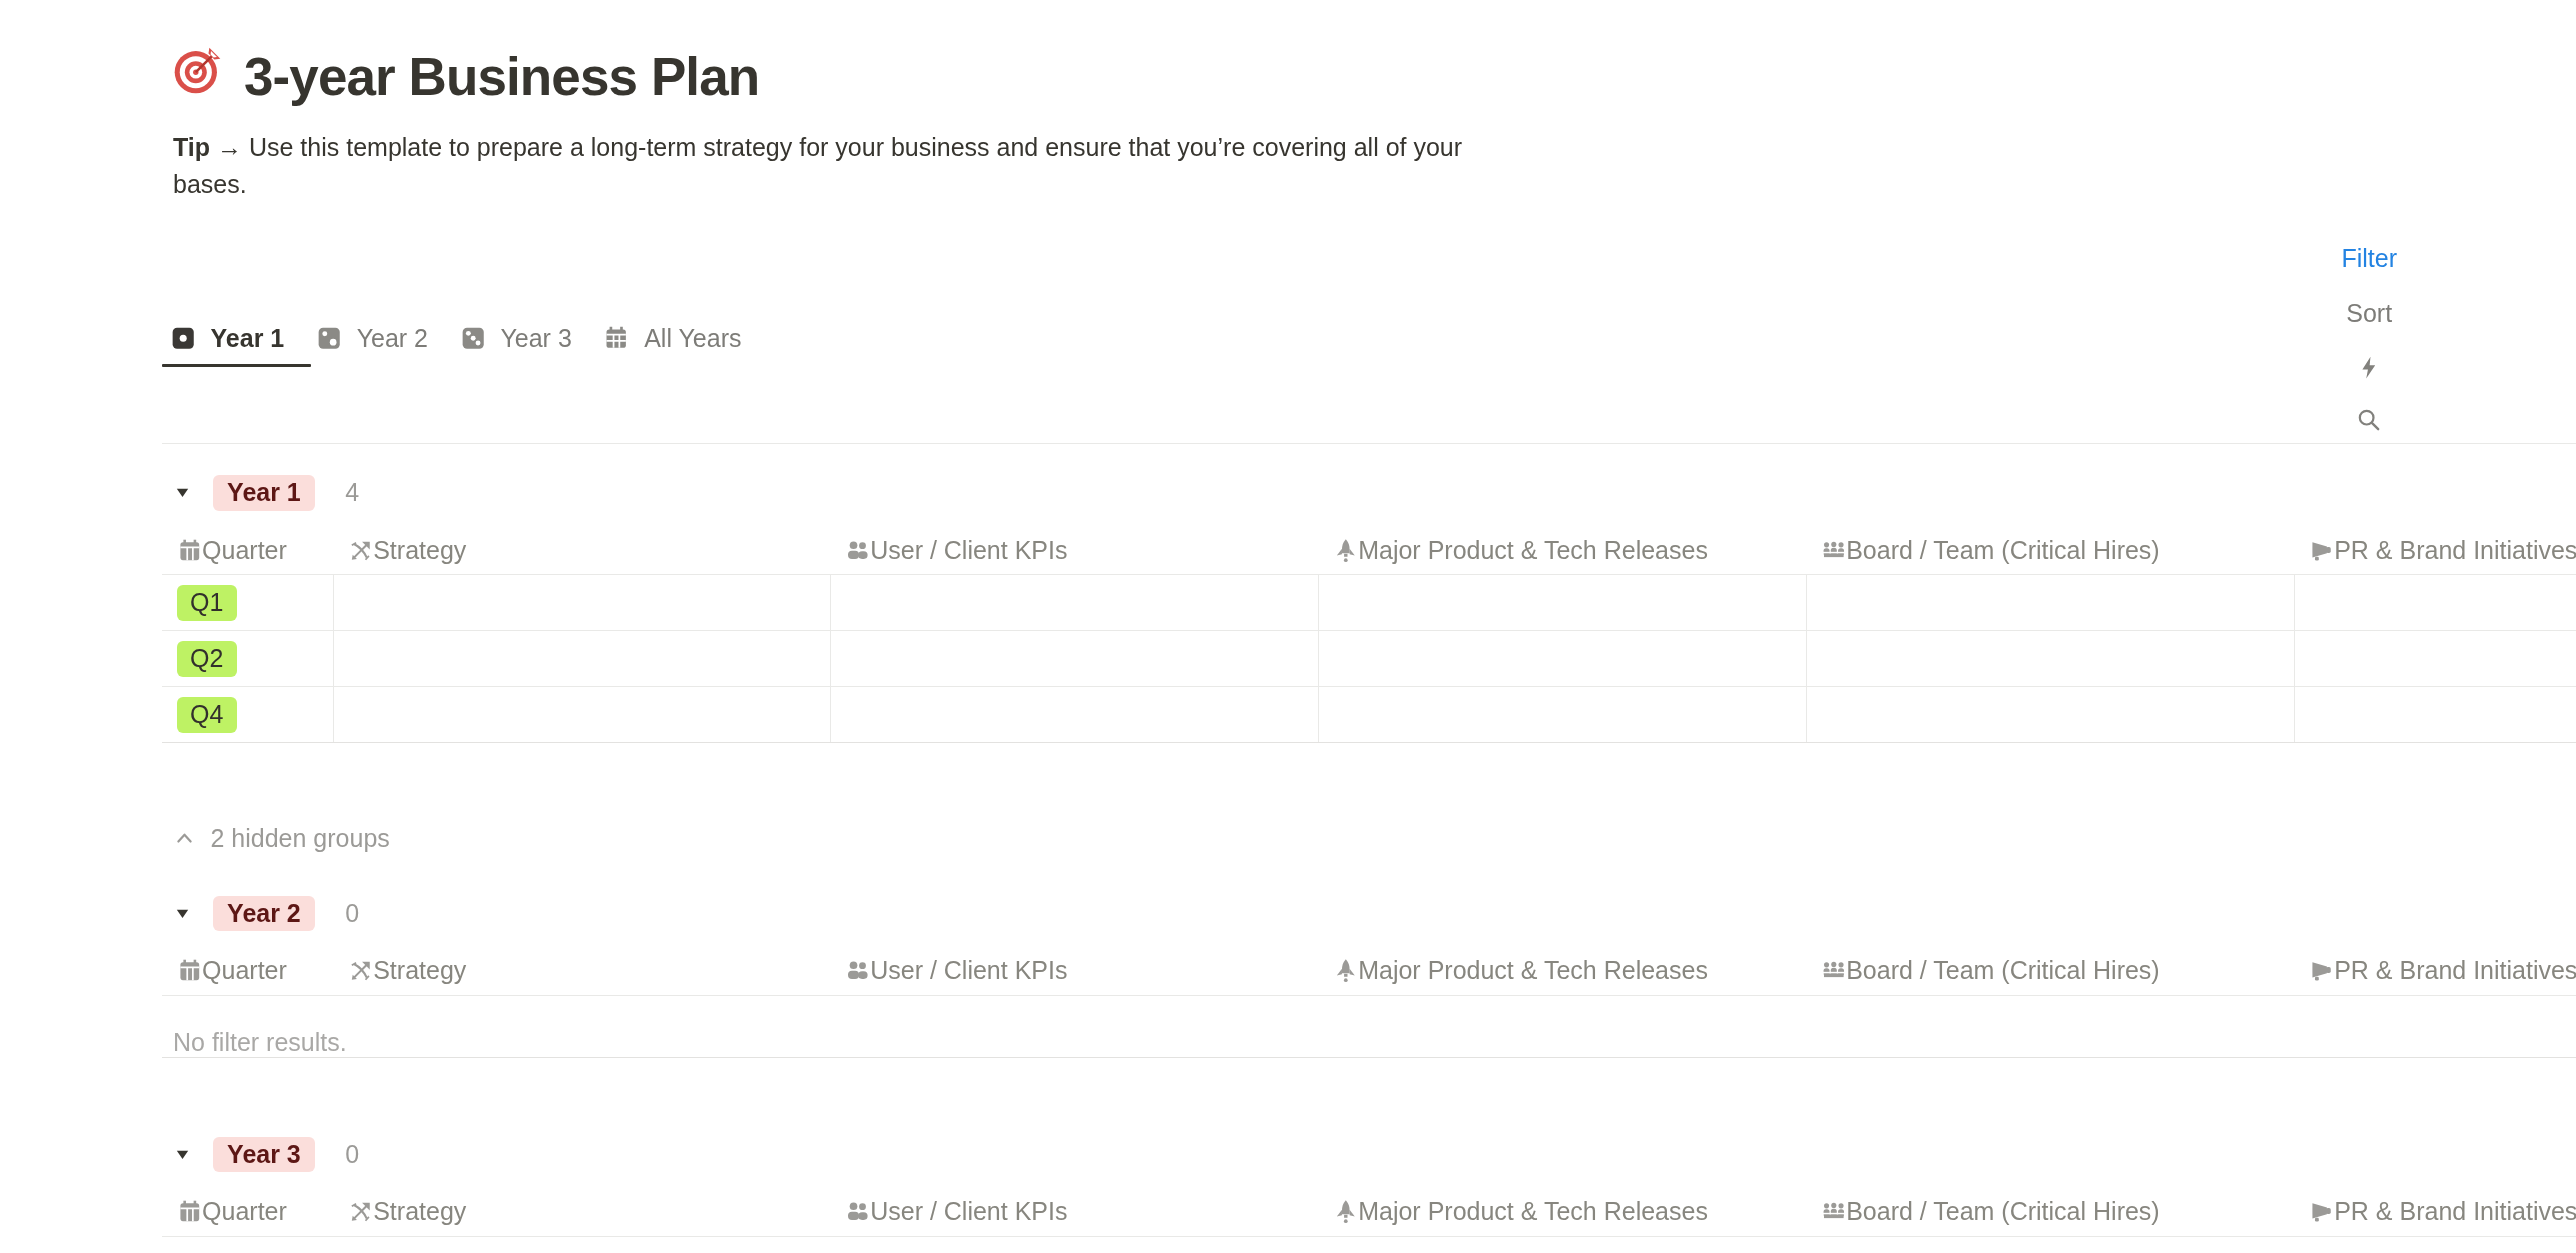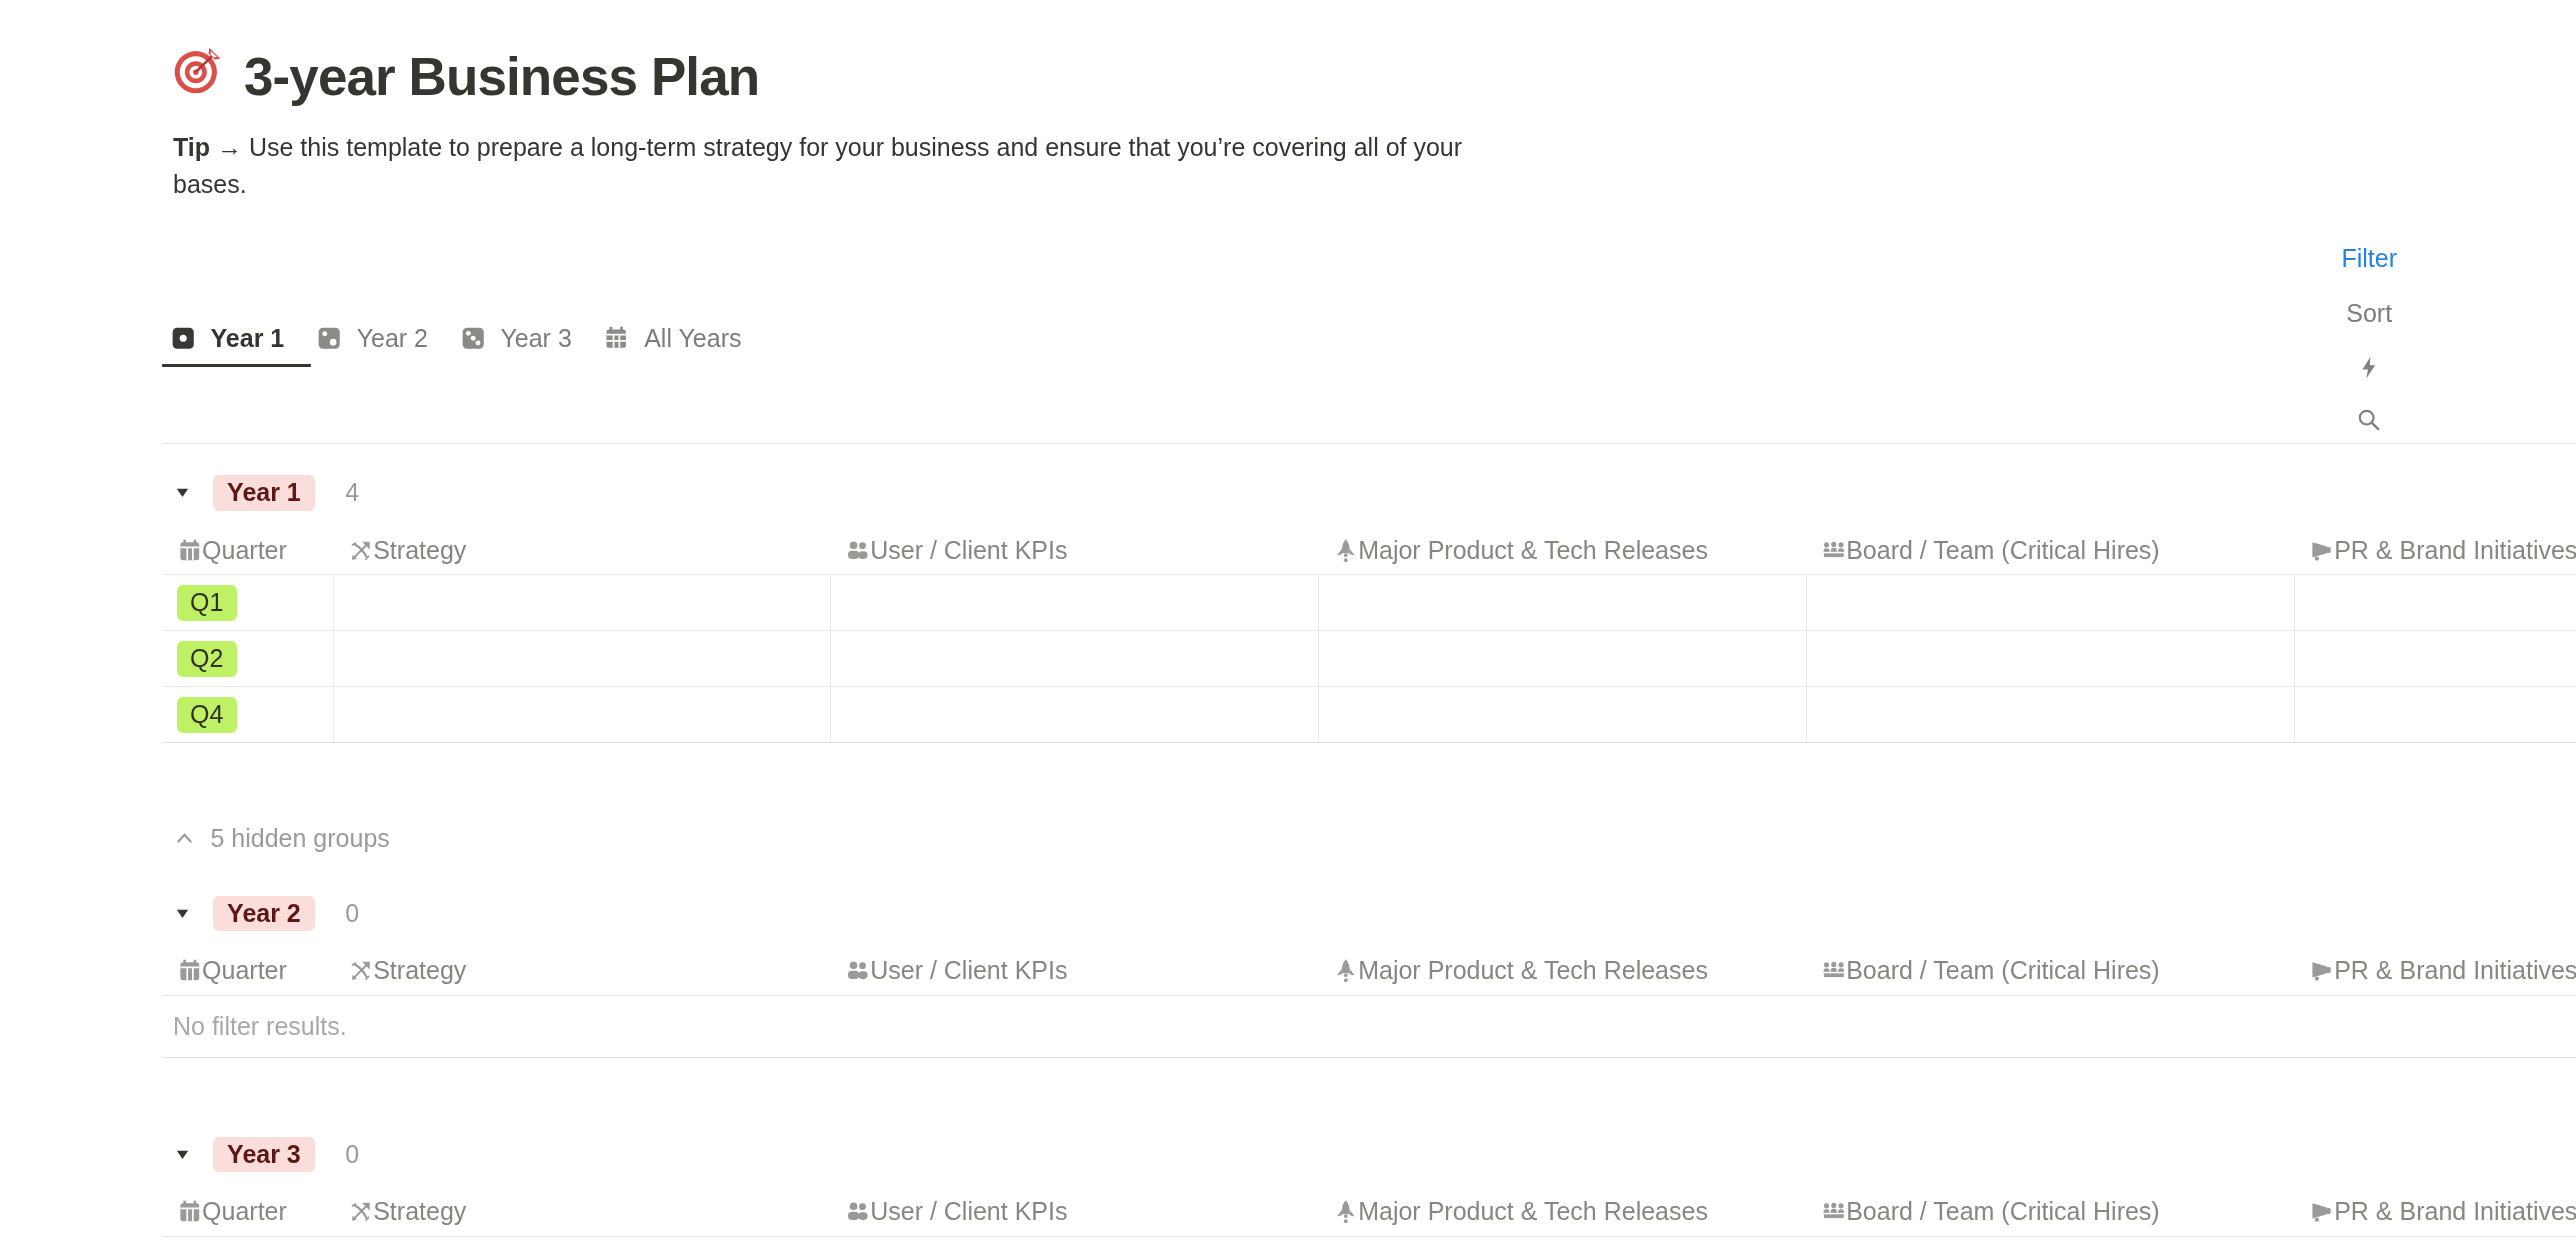--- a/index.html
+++ b/index.html
@@ -56,21 +56,21 @@
   .q-tag { margin-left:14.5px; background:#bef264; color:#32302c; font-size:25px;
            padding:3.4px 13.6px; border-radius:6px; }
 
   
   .hidden-groups { display:flex; align-items:center; gap:14.5px; margin:82px 0 0 11px;
                    height:25.6px; color:#9b9a97; font-size:25px; cursor:pointer; }
   .chev { width:23px; height:23px; color:#9b9a97; }
 
   
   .empty-row { border-top:0.9px solid #e9e9e7; border-bottom:1.7px solid #e3e2e0; height:63px;
-               display:flex; align-items:center; padding-left:11px; color:#a9a8a6; font-size:25px; }
+               display:flex; align-items:flex-end; padding-left:11px; color:#a9a8a6; font-size:25px; }
 
   .bottom-line { border-top:0.9px solid #eeedeb; margin-top:55px; margin-left:-162px; width:2576px; }
 </style>
 </head>
 <body>
 
 <svg width="0" height="0" style="position:absolute" aria-hidden="true">
   <defs>
     <symbol id="i-target" viewBox="0 0 58 58">
       <circle cx="27" cy="31" r="25" fill="#da4f49"></circle>
@@ -299,21 +299,21 @@
       <div class="cell"></div>
       <div class="cell"></div>
       <div class="cell nr"></div>
     </div>
   </div>
 
   <div class="hidden-groups">
     <svg class="chev" viewBox="0 0 27 27" width="23" height="23">
         <use href="#i-chevup"></use>
       </svg>
-    <span>5 hidden groups</span>
+    <span>2 hidden groups</span>
   </div>
 
   <div class="group-header g2">
     <svg class="tri" viewBox="0 0 22 22" width="19" height="19">
         <use href="#i-tridown"></use>
       </svg>
     <span class="group-tag">Year 2</span>
     <span class="group-count">0</span>
   </div>
 

